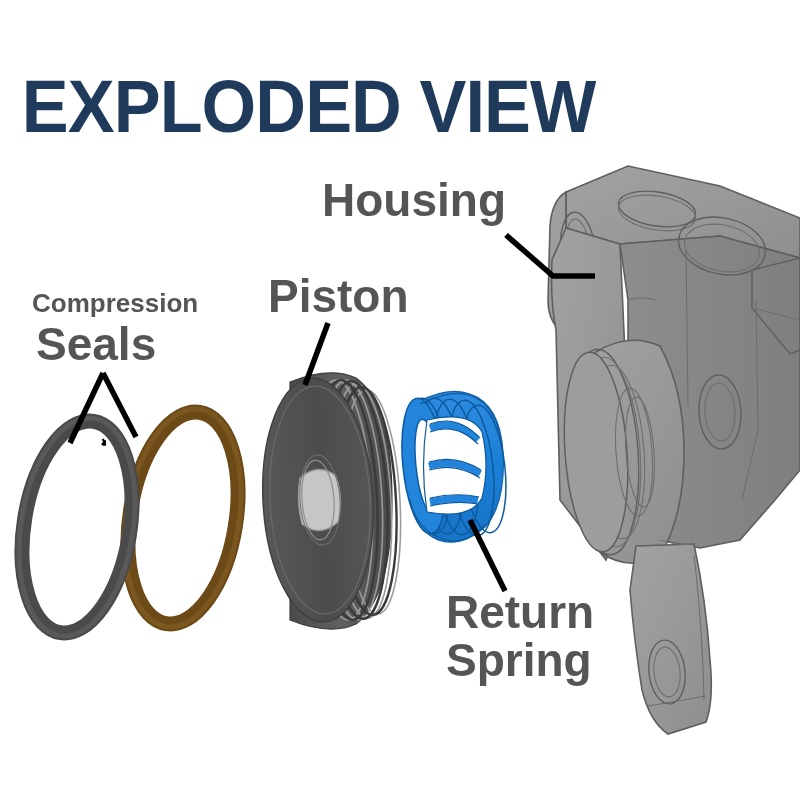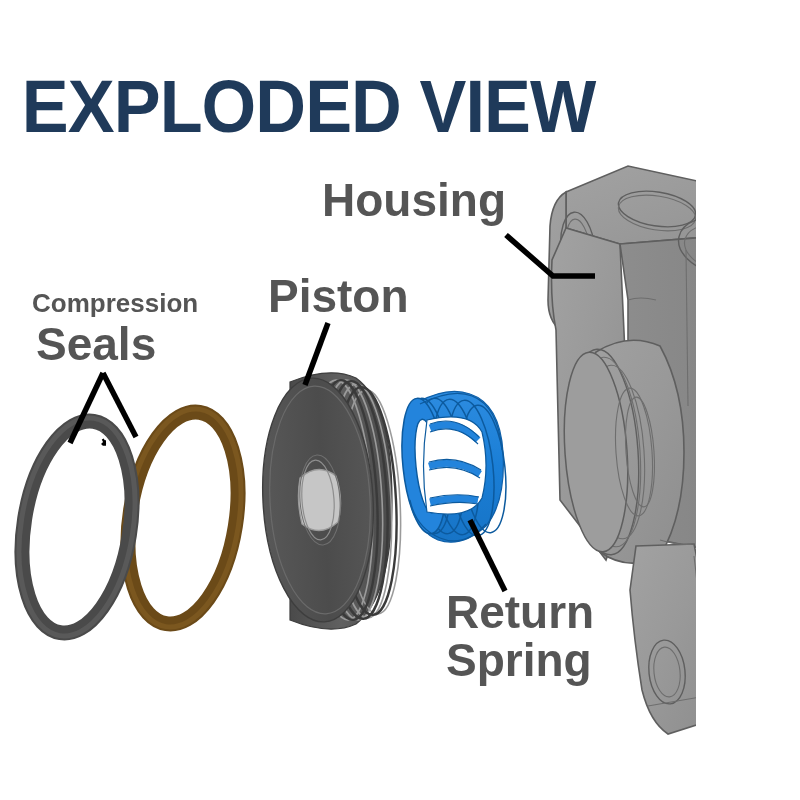--- a/index.html
+++ b/index.html
@@ -2,21 +2,21 @@
 <html><head>
 <meta charset="utf-8">
 <style>
   html, body {
     margin: 0;
     padding: 0;
     background: #ffffff;
   }
   #stage {
     position: relative;
-    width: 696px;
+    width: 800px;
     height: 800px;
     background: #ffffff;
     overflow: hidden;
     font-family: "Liberation Sans", sans-serif;
   }
   #stage svg { display: block; }
   .title-text {
     font-family: "Liberation Sans", sans-serif;
     font-weight: bold;
     font-size: 74px;

